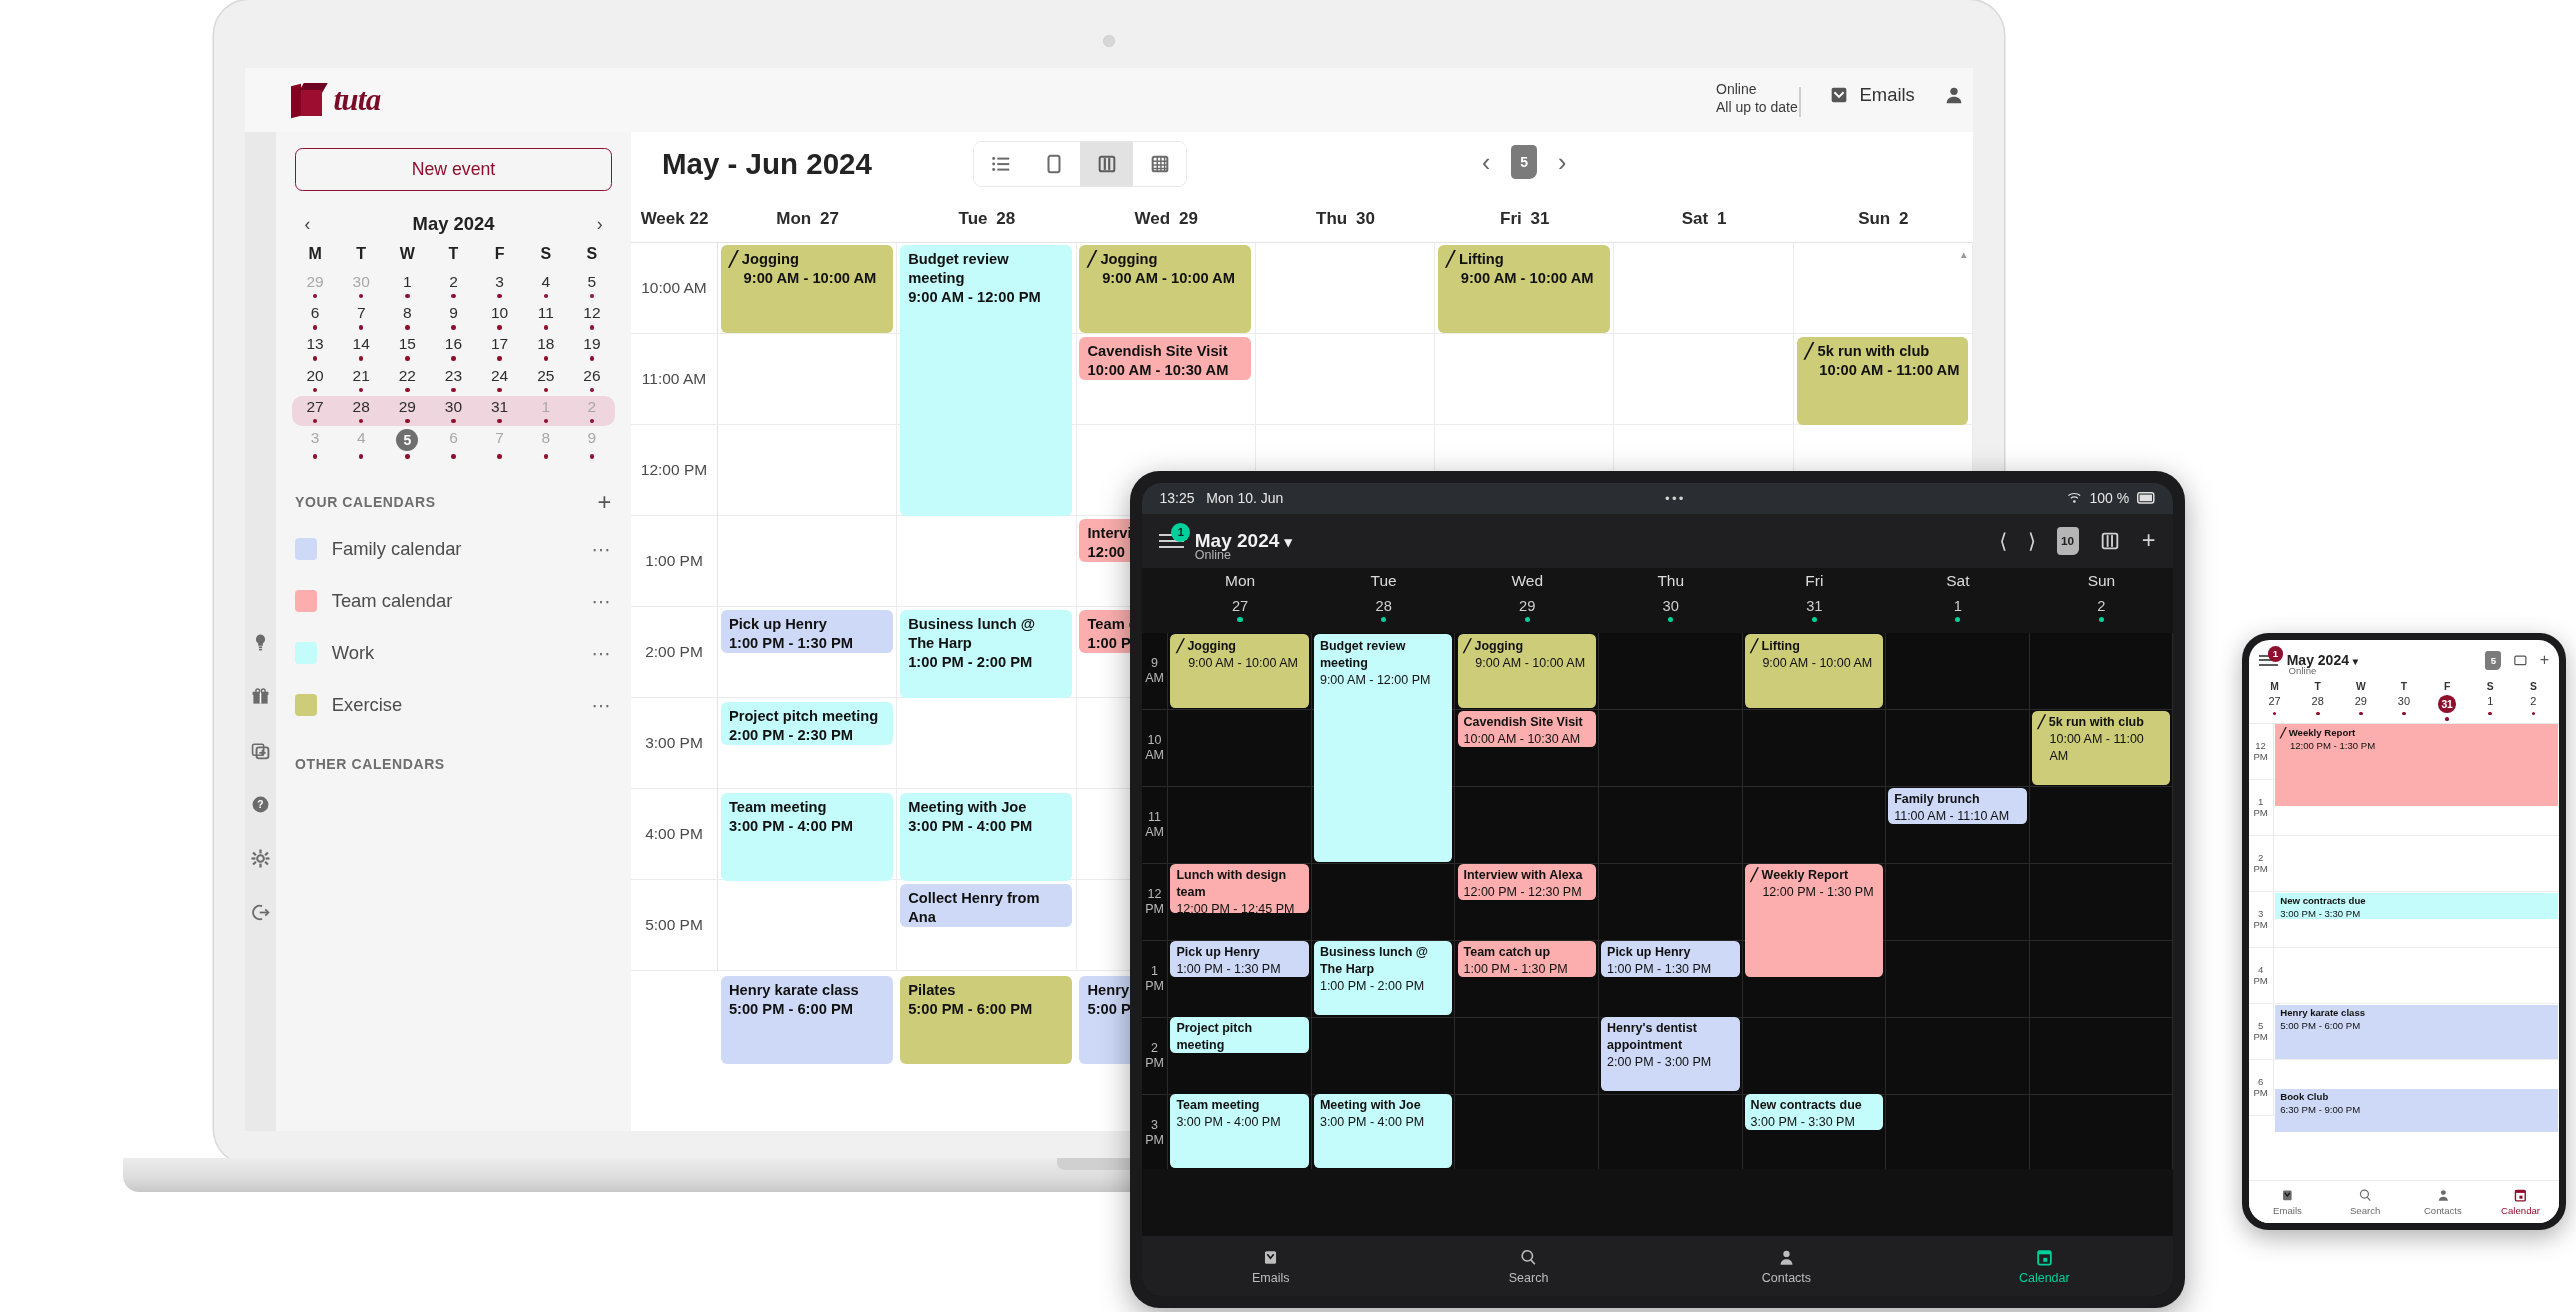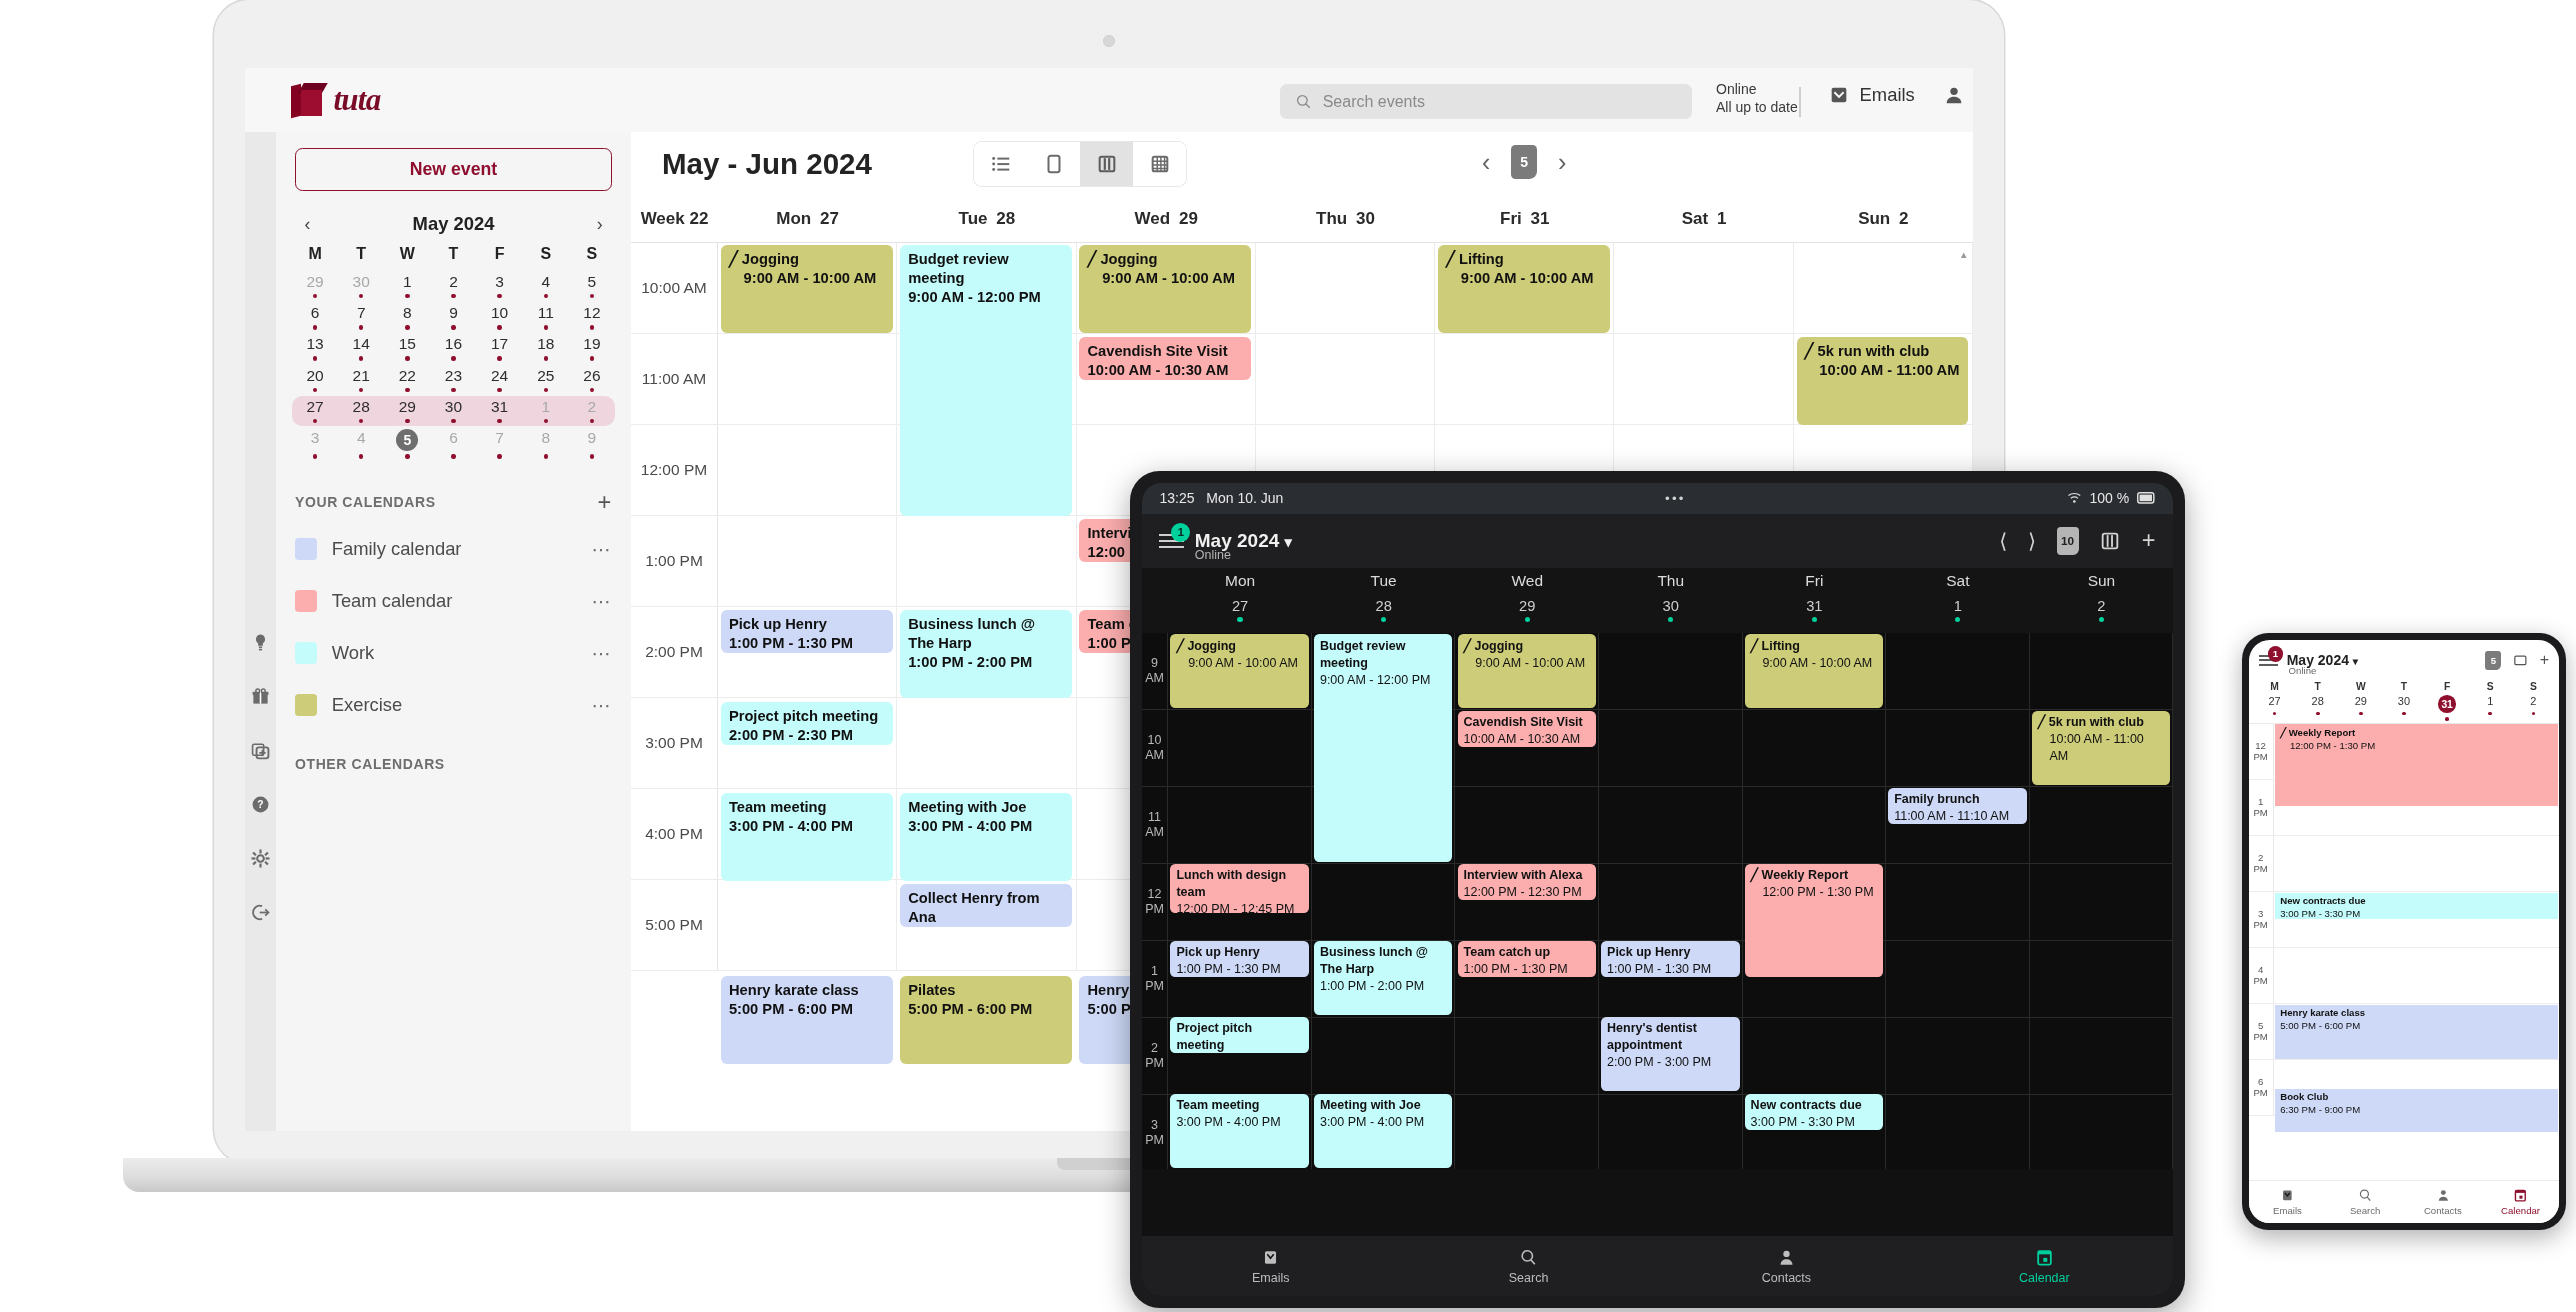--- a/index.html
+++ b/index.html
@@ -71,21 +71,21 @@
   .side-rail {
     width: 31px; background:#e9e9e9; display:flex; flex-direction:column;
     align-items:center; padding-top: 501px; gap: 35px;
   }
   .sidebar {
     width: 355px; background:#f5f5f5; position:relative;
   }
   .new-event-btn {
     margin: 16px 19px 0 19px; height: 43px; border: 1.5px solid #8f0f2e; border-radius: 7.4px;
     display:flex; align-items:center; justify-content:center; color:#8f0f2e;
-    font-weight:700; font-size: 17.7px; background:#f5f5f5;
+    font-weight:400; font-size: 17.7px; background:#f5f5f5;
   }
   .mini-cal { margin: 22px 16px 0 16px; }
   .mini-cal-hdr { display:flex; align-items:center; justify-content:space-between; padding: 0 4.4px 10.3px 4.4px; }
   .mini-cal-hdr .mtitle { font-size: 18.4px; font-weight: 700; color:#222; }
   .mini-cal-hdr .arrow { color:#444; font-size:17.7px; width:22px; text-align:center; }
   .mini-grid { display:grid; grid-template-columns: repeat(7, 1fr); row-gap: 1.5px; }
   .mini-grid .dow { text-align:center; font-size:16px; font-weight:700; color:#222; padding-bottom:7.4px;}
   .mini-cell { text-align:center; position:relative; padding: 2.2px 0 9.6px 0; }
   .mini-cell .n { font-size: 15.5px; color:#2d2d2d; }
   .mini-cell.dim .n { color:#a8a8a8; }
@@ -243,27 +243,20 @@
       <div class="dtop-header">
         <div class="logo-wrap">
           <div class="logo-mark">
             <span class="a"></span>
               <span class="b"></span>
               <span class="c"></span>
           </div>
           <div class="logo-text">tuta</div>
         </div>
 
-        <div class="search-box">
-          <svg width="17.7" height="17.7" viewBox="0 0 24 24">
-            <circle cx="10" cy="10" r="6.5" fill="none" stroke="#8a8a8a" stroke-width="1.8"></circle>
-            <line x1="14.8" y1="14.8" x2="20" y2="20" stroke="#8a8a8a" stroke-width="1.8"></line>
-          </svg>
-          <span class="ph">Search events</span>
-        </div>
 
         <div class="status-col">
           <div>Online</div>
           <div>All up to date</div>
         </div>
         <div class="hdr-sep"></div>
 
         <div class="hdr-nav">
           <div class="item">
             <svg width="22" height="22" viewBox="0 0 24 24">

